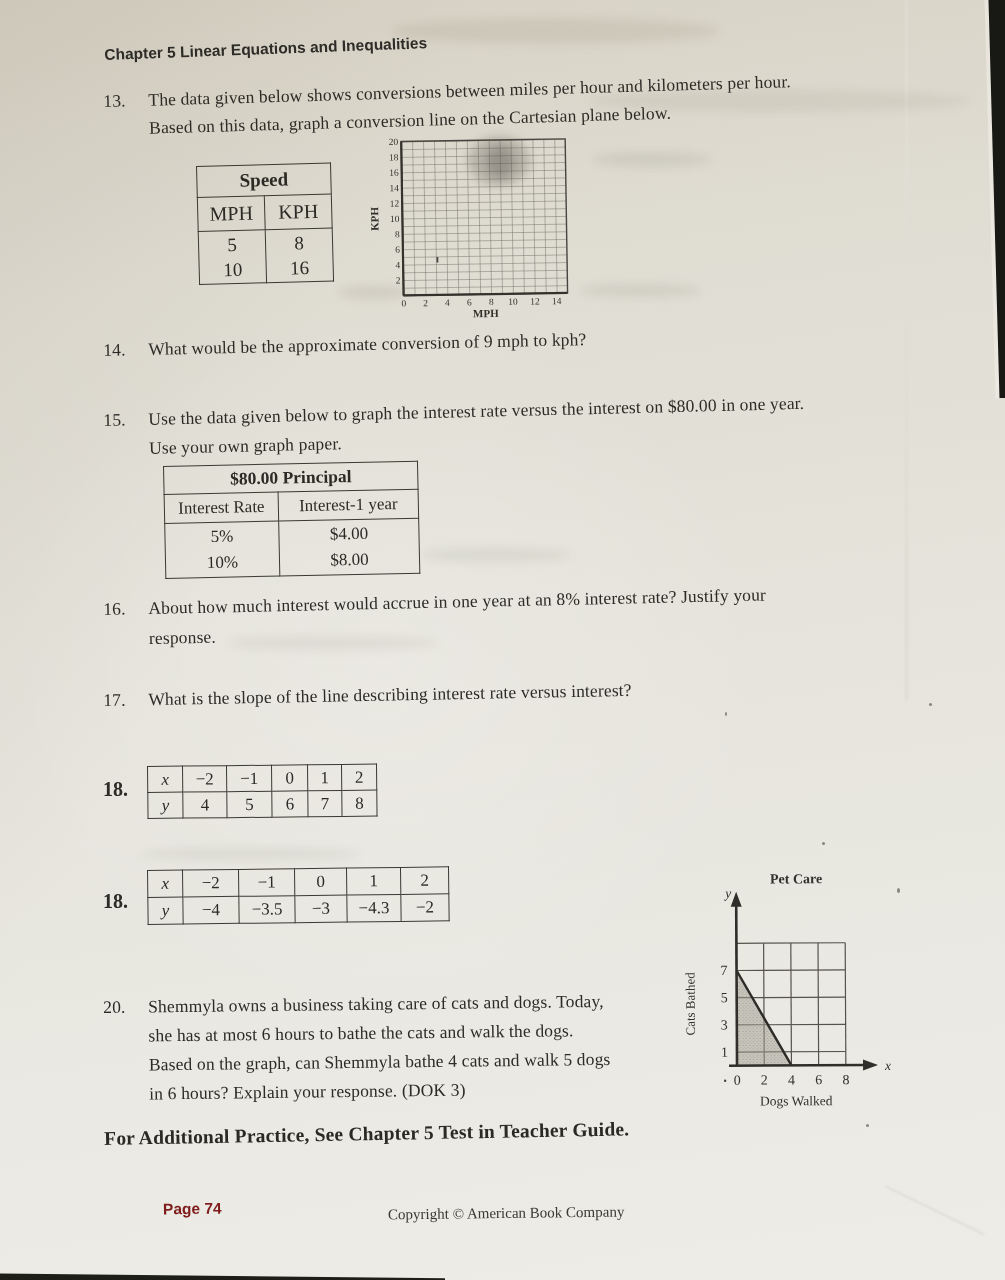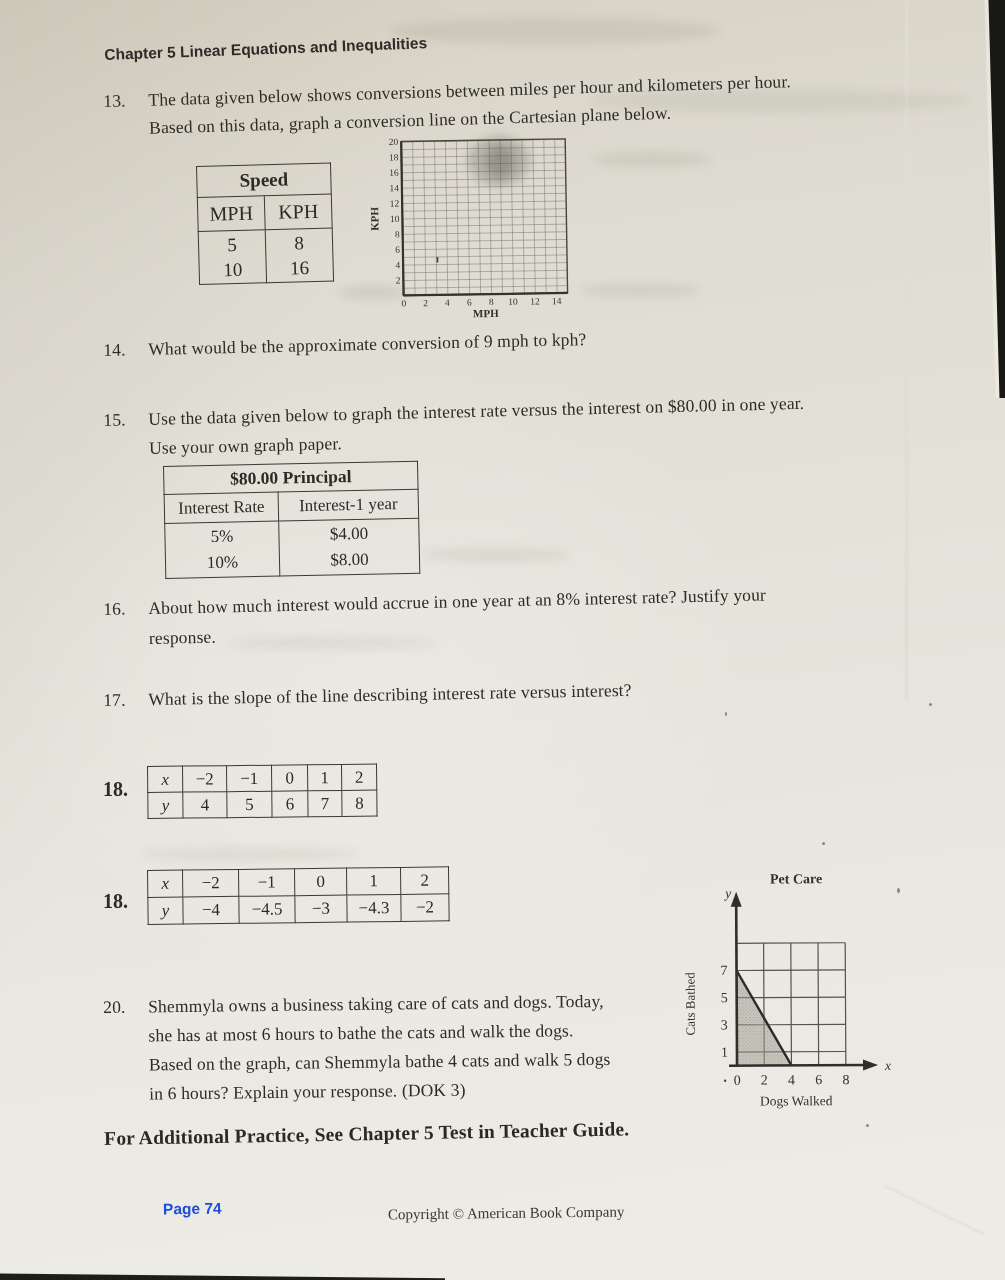--- a/index.html
+++ b/index.html
@@ -46,21 +46,21 @@
   .qn{position:absolute;font-size:20px;font-weight:bold;}
 
   svg{position:absolute;transform-origin:left top;overflow:visible;}
   .conv{left:368px;top:130px;transform:rotate(-0.9deg);}
   .pet{left:678px;top:866px;transform:rotate(-0.3deg);}
   .svgtxt{font-family:"Liberation Serif",serif;fill:#33312c;}
 
   .fnote{position:absolute;left:104px;top:1128px;font-weight:bold;font-size:19.5px;letter-spacing:.2px;
          transform:rotate(-1.05deg);transform-origin:left top;color:#2b2924;}
   .pgnum{position:absolute;left:163px;top:1200px;font-family:"Liberation Sans",sans-serif;
-         font-weight:bold;font-size:15.5px;transform:rotate(-0.8deg);color:#1d4ed8;}
+         font-weight:bold;font-size:15.5px;transform:rotate(-0.8deg);color:#7f1d1d;}
   .copyr{position:absolute;left:388px;top:1205px;font-size:15px;transform:rotate(-0.7deg);color:#3a3832;}
 
   .blob{position:absolute;border-radius:50%;filter:blur(5px);pointer-events:none;}
   .speck{position:absolute;border-radius:50%;background:rgba(55,52,45,.55);}
   .crease{position:absolute;background:linear-gradient(to bottom,rgba(255,255,255,.45),rgba(90,85,70,.18));
           filter:blur(1px);}
 </style>
 </head>
 <body>
 
@@ -242,21 +242,21 @@
       <td class="rowlab">x</td>
       <td>−2</td>
       <td>−1</td>
       <td>0</td>
       <td>1</td>
       <td>2</td>
     </tr>
     <tr>
       <td class="rowlab">y</td>
       <td>−4</td>
-      <td>−4.5</td>
+      <td>−3.5</td>
       <td>−3</td>
       <td>−4.3</td>
       <td>−2</td>
     </tr>
   </tbody>
     </table>
 
   <div class="q" style="left:103px;top:993px;transform:rotate(-0.7deg);line-height:29px;">
     <span class="qnum">20.</span>
     <div class="qtext">

